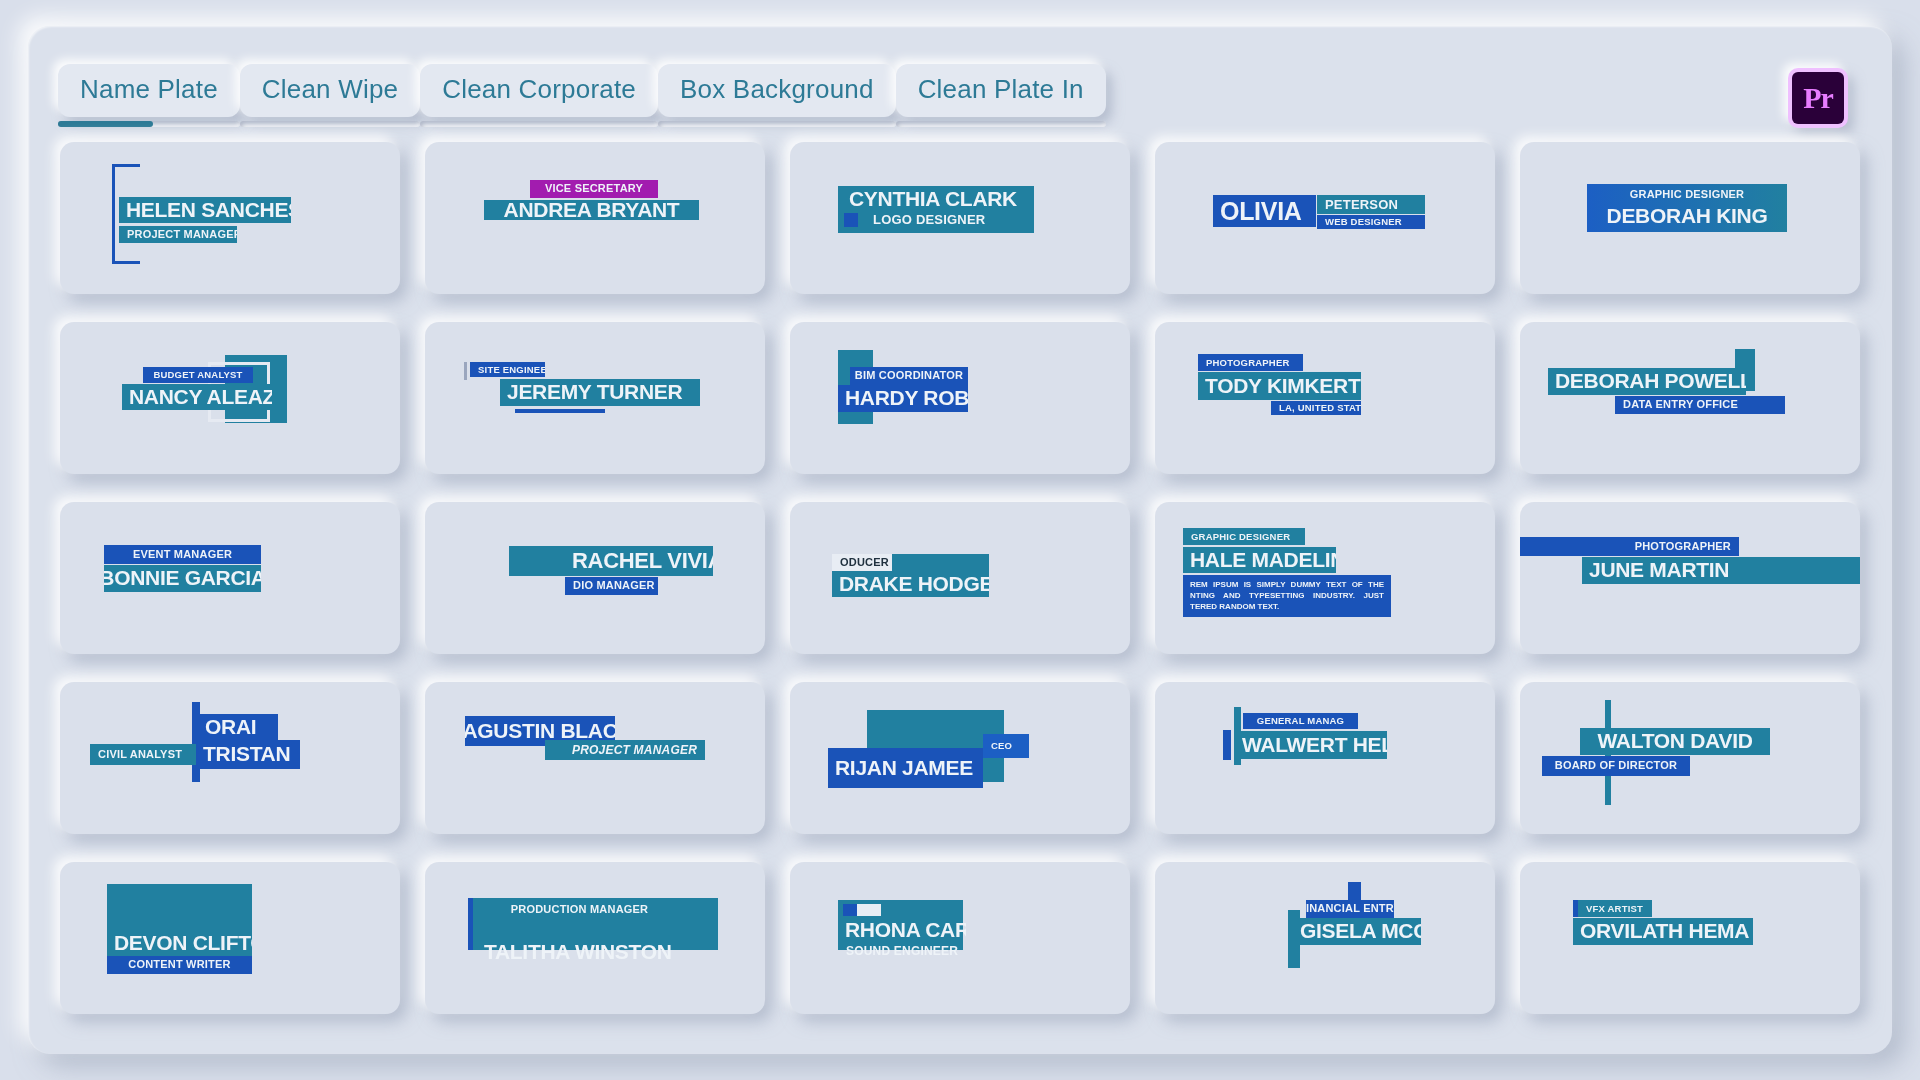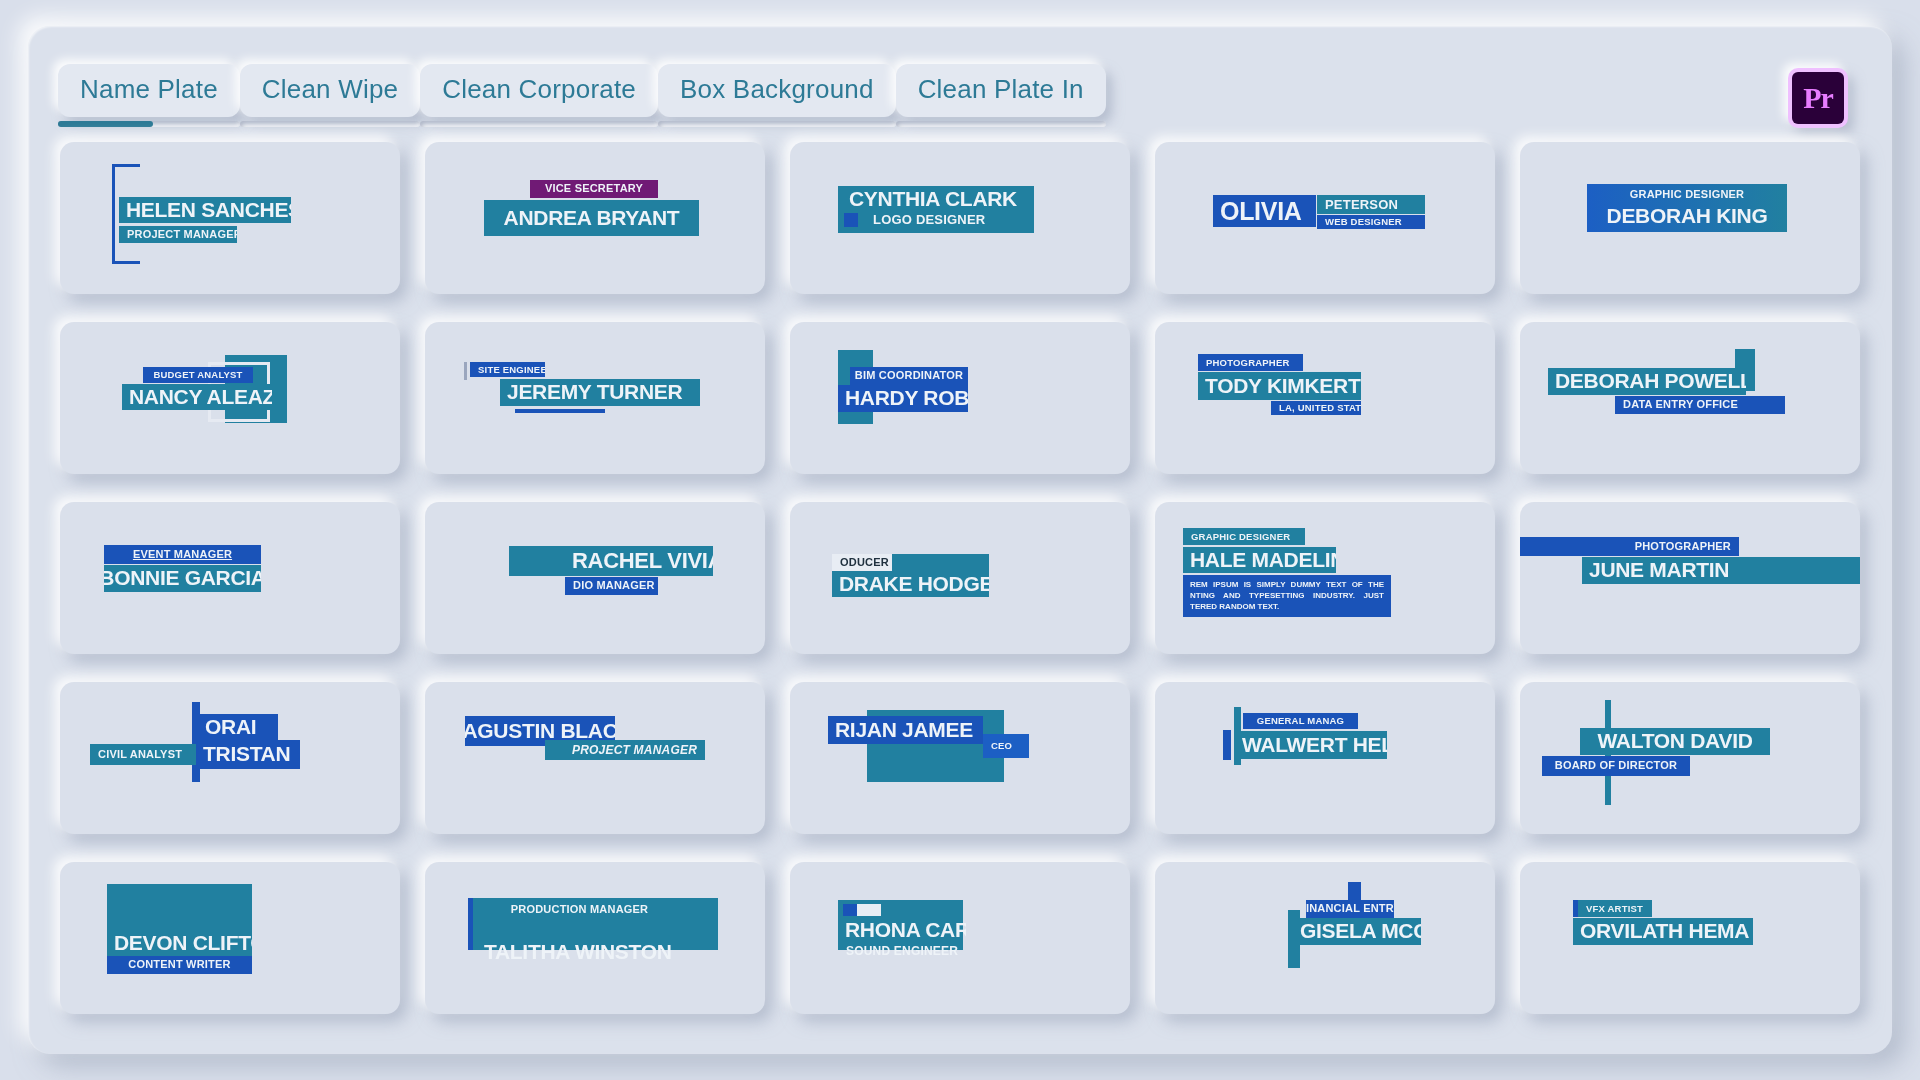--- a/index.html
+++ b/index.html
@@ -118,21 +118,21 @@
   }
   .bar {
     position: absolute;
     display: flex;
     align-items: center;
     white-space: nowrap;
     color: #eef3f8;
     overflow: hidden;
   }
   .teal   { background: #2180a0; }
-  .blue   { background: #701a75; }
+  .blue   { background: #a21caf; }
   .dblue  { background: #1a53b8; }
   .name {
     font-size: 21px;
     font-weight: bold;
     letter-spacing: -0.3px;
     padding: 2px 7px;
     line-height: 1.05;
   }
   .role {
     font-size: 11px;
@@ -200,21 +200,21 @@
       <div class="card-stage">
         <div class="outline" style="left:52px;top:22px;width:28px;height:100px;border-right:none;"></div>
         <div class="bar teal name" style="left:59px;top:55px;width:172px;height:26px;">HELEN SANCHES</div>
         <div class="bar teal role" style="left:59px;top:84px;width:118px;height:17px;">PROJECT MANAGER</div>
       </div>
     </div>
 
     <div class="preset-card">
       <div class="card-stage">
         <div class="bar blue role" style="left:105px;top:38px;width:128px;height:18px;justify-content:center;">VICE SECRETARY</div>
-        <div class="bar teal name" style="left:59px;top:58px;width:215px;height:36px;justify-content:center;">ANDREA BRYANT</div>
+        <div class="bar teal name" style="left:59px;top:58px;width:215px;height:20px;justify-content:center;">ANDREA BRYANT</div>
       </div>
     </div>
 
     <div class="preset-card">
       <div class="card-stage">
         <div class="rect teal" style="left:48px;top:44px;width:196px;height:47px;"></div>
         <div class="bar name" style="left:52px;top:45px;width:190px;height:25px;background:transparent;">CYNTHIA CLARK</div>
         <div class="rect dblue" style="left:54px;top:71px;width:14px;height:14px;"></div>
         <div class="bar role" style="left:75px;top:70px;width:150px;height:16px;background:transparent;font-size:13px;">LOGO DESIGNER</div>
       </div>
@@ -273,21 +273,21 @@
     <div class="preset-card">
       <div class="card-stage">
         <div class="rect teal" style="left:215px;top:27px;width:20px;height:42px;"></div>
         <div class="bar teal name" style="left:28px;top:46px;width:198px;height:27px;">DEBORAH POWELL</div>
         <div class="bar dblue role" style="left:95px;top:74px;width:170px;height:18px;">DATA ENTRY OFFICE</div>
       </div>
     </div>
 
     <div class="preset-card">
       <div class="card-stage">
-        <div class="bar dblue role" style="left:44px;top:43px;width:157px;height:19px;justify-content:center;text-decoration:underline;">EVENT MANAGER</div>
+        <div class="bar dblue role" style="left:44px;top:43px;width:157px;height:19px;justify-content:center;">EVENT MANAGER</div>
         <div class="bar teal name" style="left:44px;top:63px;width:157px;height:27px;justify-content:center;">BONNIE GARCIA</div>
       </div>
     </div>
 
     <div class="preset-card">
       <div class="card-stage">
         <div class="rect teal" style="left:84px;top:44px;width:72px;height:30px;"></div>
         <div class="bar teal name" style="left:140px;top:44px;width:148px;height:30px;font-size:22px;">RACHEL VIVIAN</div>
         <div class="bar dblue role" style="left:140px;top:75px;width:93px;height:18px;">DIO MANAGER</div>
       </div>
@@ -331,21 +331,21 @@
     <div class="preset-card">
       <div class="card-stage">
         <div class="bar dblue name" style="left:40px;top:34px;width:150px;height:30px;justify-content:center;">AGUSTIN BLAC</div>
         <div class="bar teal role ital" style="left:120px;top:58px;width:160px;height:20px;justify-content:flex-end;font-size:12px;">PROJECT MANAGER</div>
       </div>
     </div>
 
     <div class="preset-card">
       <div class="card-stage">
         <div class="rect teal" style="left:77px;top:28px;width:137px;height:72px;"></div>
-        <div class="bar dblue name" style="left:38px;top:34px;width:155px;height:28px;">RIJAN JAMEE</div>
+        <div class="bar dblue name" style="left:38px;top:66px;width:155px;height:40px;">RIJAN JAMEE</div>
         <div class="bar role sm" style="left:193px;top:52px;width:46px;height:24px;background:#1c5fc4;">CEO</div>
       </div>
     </div>
 
     <div class="preset-card">
       <div class="card-stage">
         <div class="rect teal" style="left:79px;top:25px;width:7px;height:58px;"></div>
         <div class="rect dblue" style="left:68px;top:48px;width:8px;height:30px;"></div>
         <div class="bar dblue role sm" style="left:88px;top:31px;width:115px;height:16px;justify-content:center;">GENERAL MANAG</div>
         <div class="bar teal name" style="left:80px;top:49px;width:152px;height:28px;">WALWERT HELM</div>

